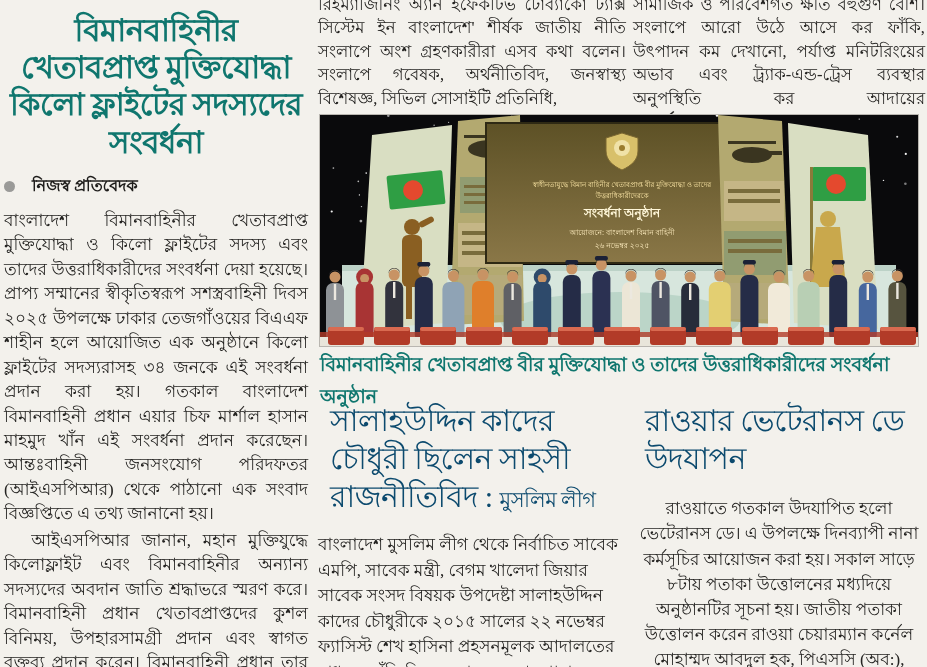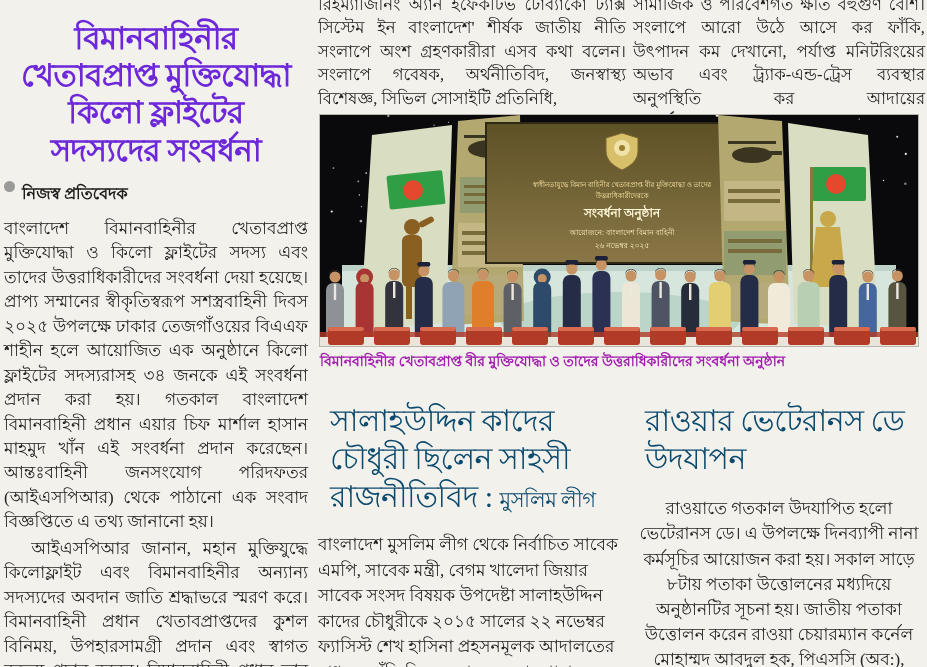--- a/index.html
+++ b/index.html
@@ -4,40 +4,40 @@
 <style>
   html,body{margin:0;padding:0;}
   body{background:#d8d5cf;font-family:"Liberation Serif", serif;}
   .page{
     position:relative;width:927px;height:667px;margin:0 auto;
     background:#f3f1ec;overflow:hidden;color:#1e1d1b;
   }
   
   .col-left{position:absolute;left:4px;top:8px;width:304px;}
   .lead-headline{
-    margin:12px;font-size:31px;line-height:1.2;font-weight:700;color:#6d28d9;
+    margin:4px;font-size:31px;line-height:1.2;font-weight:700;color:#0f766e;
     text-align:center;letter-spacing:-0.5px;
   }
-  .byline{margin-top:12px;font-size:16px;font-weight:700;display:flex;gap:7px;}
+  .byline{margin-top:12px;font-size:16px;font-weight:700;display:flex;align-items:center;gap:17px;}
   .byline .dot{width:11px;height:11px;border-radius:50%;background:#9a9a98;display:inline-block;flex:0 0 auto;}
   .bodytext{
     margin:9px 0 0 0;font-size:17px;line-height:1.44;text-align:justify;color:#242321;
   }
   .bodytext.indent{text-indent:1.6em;margin-top:2px;}
   .jump{font-weight:700;font-style:italic;white-space:nowrap;}
   
   .mid-top{position:absolute;left:318px;top:-7px;width:308px;}
   .right-top{position:absolute;left:633px;top:-7px;width:292px;}
   .frag{margin:0;font-size:16.5px;line-height:1.42;text-align:justify;color:#242321;}
   
   .photo-wrap{position:absolute;left:320px;top:115px;width:598px;height:231px;outline:1px solid #b9b6b0;background:#a16207;}
   .photo-wrap svg{display:block;}
   .caption{
     position:absolute;left:320px;top:350px;width:598px;
-    font-size:14px;font-weight:700;color:#a21caf;
+    font-size:19px;font-weight:700;color:#0f766e;
   }
   
   .mid-bot{position:absolute;left:318px;top:390px;width:310px;}
   .h2{margin:12px;font-size:30px;line-height:1.27;font-weight:400;color:#0c4a6e;letter-spacing:-0.5px;}
   .h2 .suffix{font-size:21px;}
   .mid-bot .bodytext{margin-top:16px;text-align:left;line-height:1.5;}
   
   .right-bot{position:absolute;left:633px;top:390px;width:292px;}
   .right-bot .h2{}
   .right-bot .bodytext{margin-top:18px;text-align:center;line-height:1.48;}

